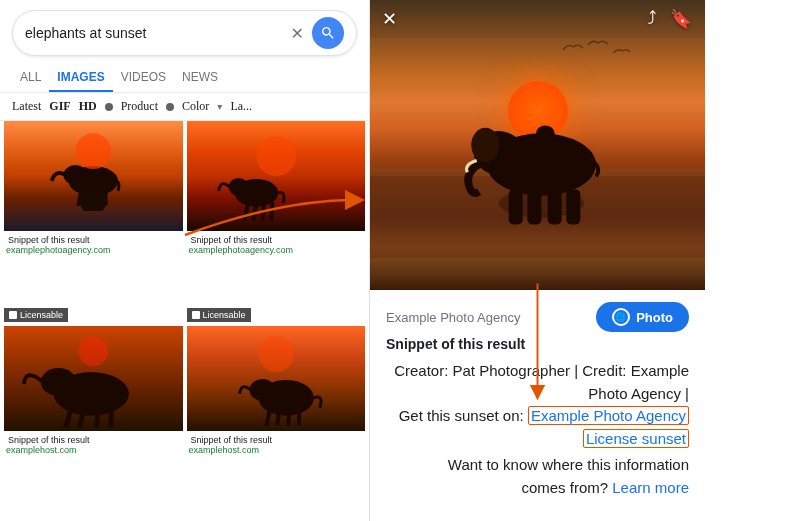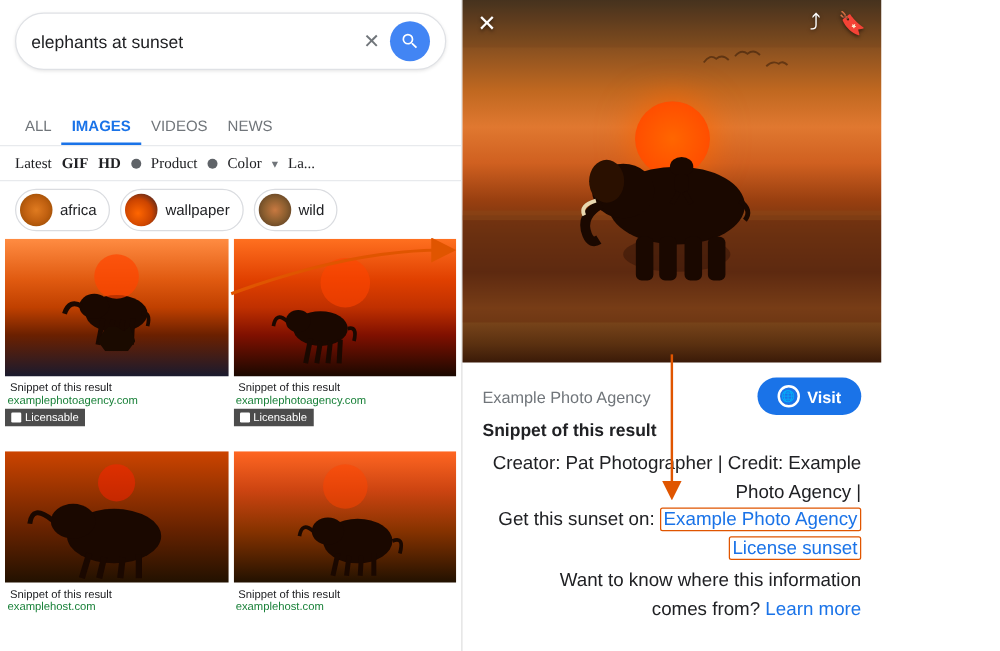--- a/index.html
+++ b/index.html
@@ -63,21 +63,20 @@
       display: flex;
       border-bottom: 1px solid #e8eaed;
       padding: 0 12px;
       font-size: 12px;
       color: #70757a;
     }
     .nav-tab {
       padding: 6px 8px;
       cursor: pointer;
       white-space: nowrap;
-      margin-top: 24px;
     }
     .nav-tab.active {
       color: #1a73e8;
       border-bottom: 2px solid #1a73e8;
       font-weight: 600;
     }
 
     .filter-bar {
       display: flex;
       align-items: center;
@@ -171,21 +170,21 @@
       left: 50%;
       transform: translateX(-50%);
       width: 30px;
       height: 20px;
       background: #1a0a00;
       clip-path: polygon(20% 100%, 0% 60%, 15% 20%, 30% 0%, 50% 0%, 70% 20%, 85% 0%, 100% 60%, 80% 100%);
     }
 
     .badge {
       position: absolute;
-      bottom: 16px;
+      bottom: 0;
       left: 0;
       background: rgba(0,0,0,0.7);
       color: #fff;
       font-size: 9px;
       padding: 2px 5px;
       display: flex;
       align-items: center;
       gap: 3px;
     }
     .badge-icon {
@@ -388,34 +387,20 @@
         <span class="filter-item gif">GIF</span>
         <span class="filter-item hd">HD</span>
         <span class="filter-dot"></span>
         <span class="filter-item">Product</span>
         <span class="filter-dot"></span>
         <span class="filter-item">Color</span>
         <span class="chevron">▾</span>
         <span class="filter-item">La...</span>
       </div>
 
-      <div class="pill-row">
-        <div class="pill">
-          <div class="pill-img pill-img-africa"></div>
-          <span>africa</span>
-        </div>
-        <div class="pill">
-          <div class="pill-img pill-img-wallpaper"></div>
-          <span>wallpaper</span>
-        </div>
-        <div class="pill">
-          <div class="pill-img pill-img-wild"></div>
-          <span>wild</span>
-        </div>
-      </div>
 
       <div class="image-grid">
 
         <div class="grid-item" style="position:relative;">
           <div class="img-sunset-elephant" style="height:110px; position:relative;">
 
             <svg width="100%" height="100%" viewBox="0 0 180 110" style="position:absolute;top:0;left:0;">
               <ellipse cx="90" cy="60" rx="25" ry="15" fill="#1a0800"></ellipse>
               <ellipse cx="72" cy="54" rx="12" ry="10" fill="#1a0800"></ellipse>
               <line x1="79" y1="64" x2="75" y2="85" stroke="#1a0800" stroke-width="4"></line>
@@ -567,21 +552,21 @@
         <line x1="222" y1="156" x2="215" y2="168" stroke="#1a0800" stroke-width="5"></line>
         <line x1="228" y1="156" x2="235" y2="168" stroke="#1a0800" stroke-width="5"></line>
       </svg>
     </div>
 
     <div class="right-info">
       <div class="agency-row">
         <span class="agency-name">Example Photo Agency</span>
         <button class="visit-btn">
           <span style="width:18px;height:18px;border:2px solid #fff;border-radius:50%;display:inline-flex;align-items:center;justify-content:center;font-size:9px;">🌐</span>
-          <span>Visit</span>
+          <span>Photo</span>
         </button>
       </div>
 
       <div class="snippet-title">Snippet of this result</div>
 
       <div class="meta-text">
         <span>Creator: Pat Photographer | Credit: Example Photo Agency |</span>
         <br>
         <span>Get this sunset on:</span>
         <a class="meta-link">Example Photo Agency</a>

